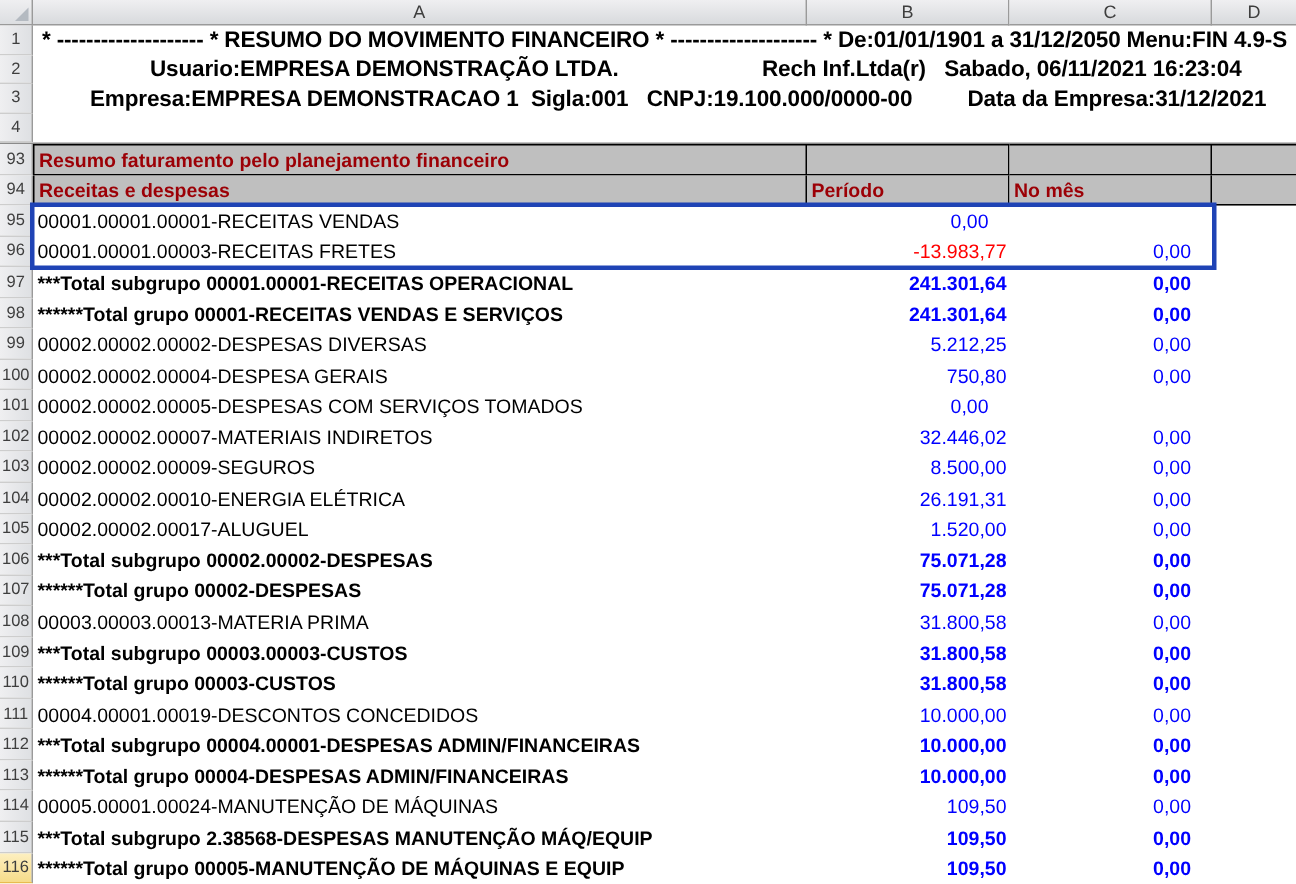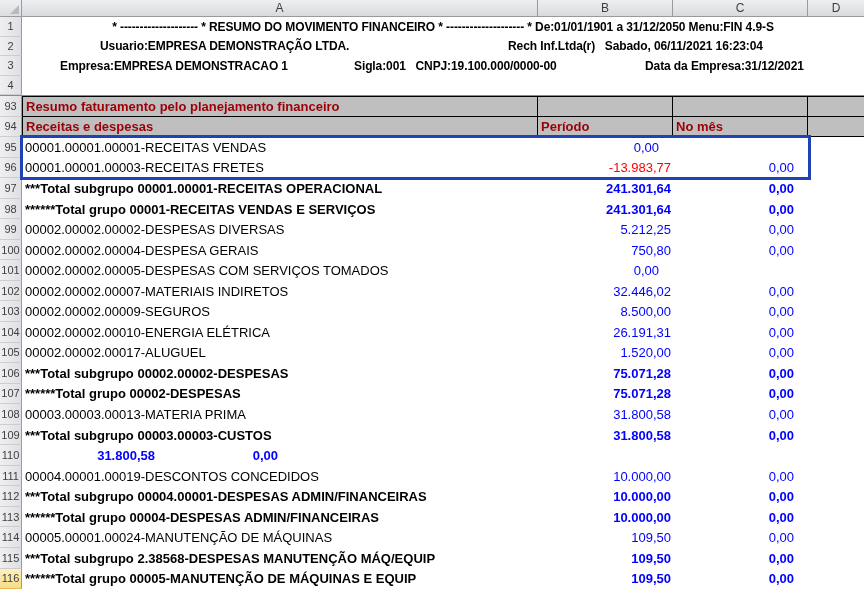--- a/index.html
+++ b/index.html
@@ -34,21 +34,21 @@
     font-size:11px; color:#3e3e3e; flex:none;
   }
   .rnum.active { background:linear-gradient(#FDEFC0,#F6DC8A); border-bottom:1px solid #e8bb4f; }
 
   
   .frozen {
     position:absolute; top:17px; left:0; width:864px; height:79px;
     display:flex; flex-direction:column; border-bottom:1px solid #8a8a8a;
   }
   .frow { flex:1; display:flex; }
-  .fcontent { flex:1; position:relative; font-weight:bold; font-size:12px; letter-spacing:-0.1px; }
+  .fcontent { flex:1; position:relative; font-weight:bold; font-size:15px; letter-spacing:-0.1px; }
   .fcontent.center { display:flex; align-items:center; justify-content:center; white-space:nowrap; }
   .fseg { position:absolute; top:50%; transform:translateY(-50%); white-space:nowrap; }
 
   
   .bodyrows {
     position:absolute; top:96px; left:0; width:864px; height:493px;
     display:flex; flex-direction:column;
   }
   .brow { flex:1; display:flex; font-size:13px; min-height:0; }
   .cA { width:516px; padding-left:3px; display:flex; align-items:center; white-space:nowrap; overflow:hidden; flex:none; }
@@ -231,20 +231,21 @@
       </div>
       <div class="brow total">
         <div class="rnum">109</div>
         <div class="cA">***Total subgrupo 00003.00003-CUSTOS</div>
         <div class="cB">31.800,58</div>
         <div class="cC">0,00</div>
         <div class="cD"></div>
       </div>
       <div class="brow total">
         <div class="rnum">110</div>
+        <div class="cA">******Total grupo 00003-CUSTOS</div>
         <div class="cB">31.800,58</div>
         <div class="cC">0,00</div>
         <div class="cD"></div>
       </div>
       <div class="brow ">
         <div class="rnum">111</div>
         <div class="cA">00004.00001.00019-DESCONTOS CONCEDIDOS</div>
         <div class="cB">10.000,00</div>
         <div class="cC">0,00</div>
         <div class="cD"></div>

